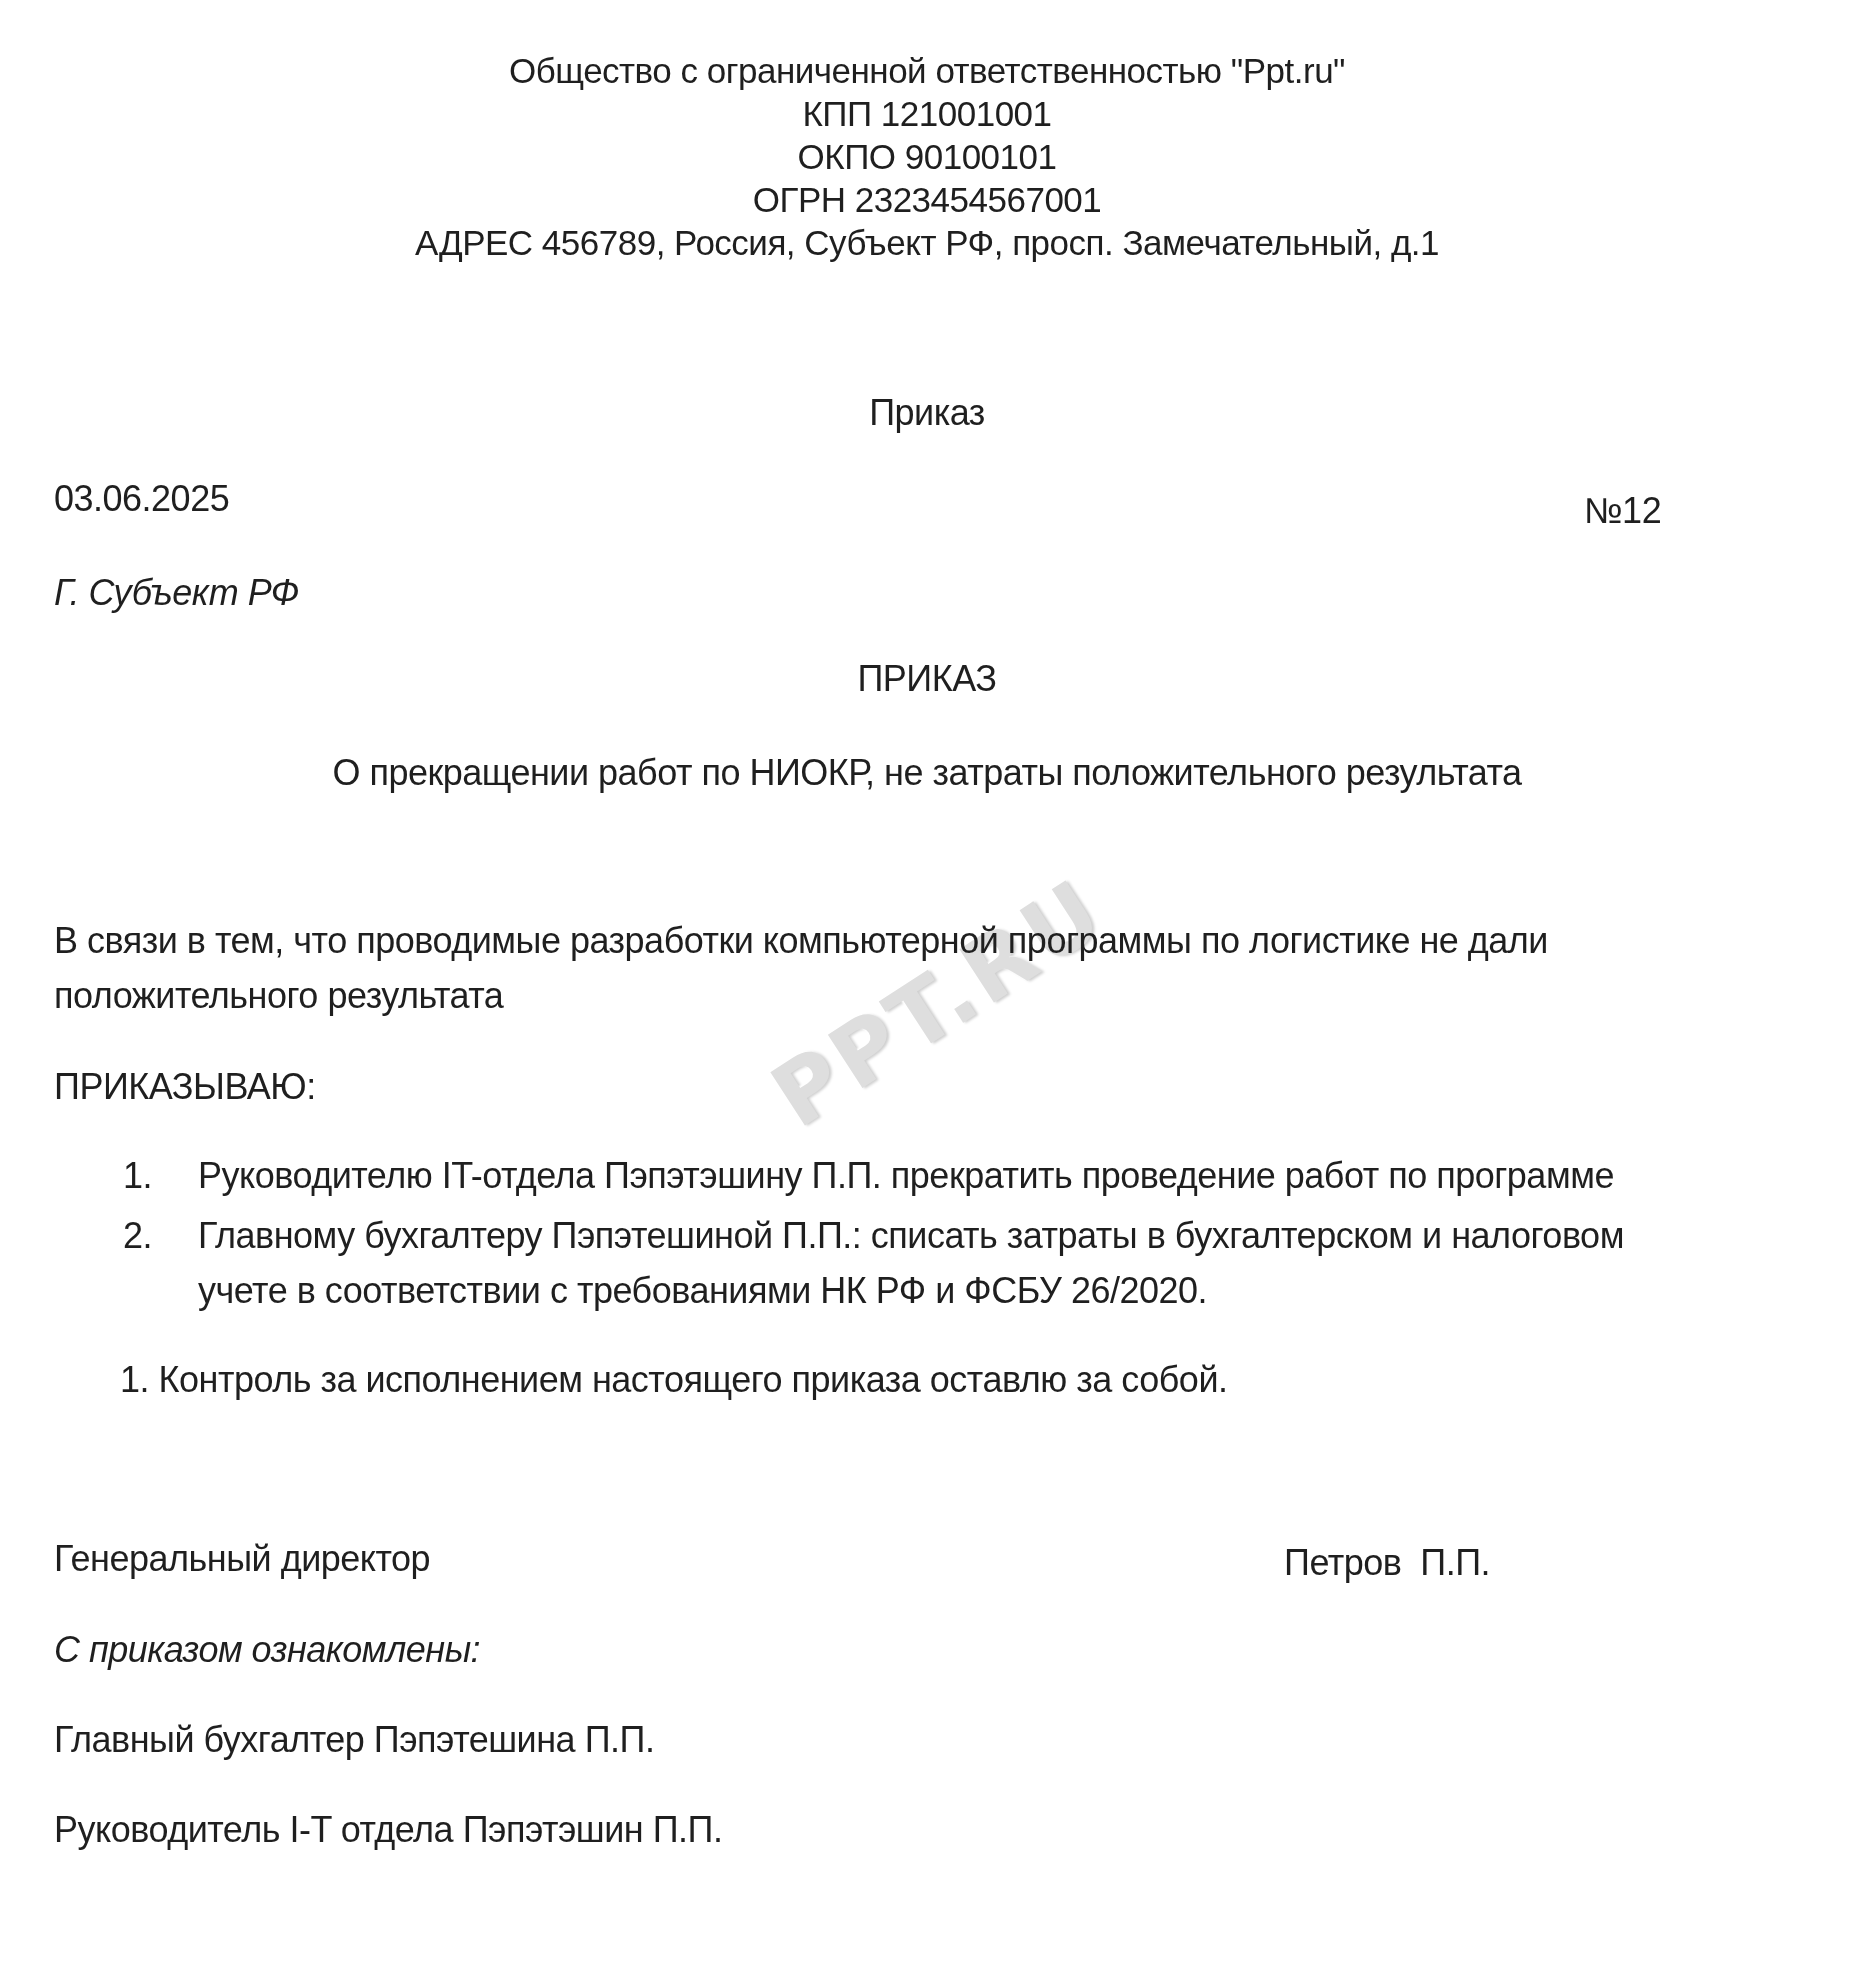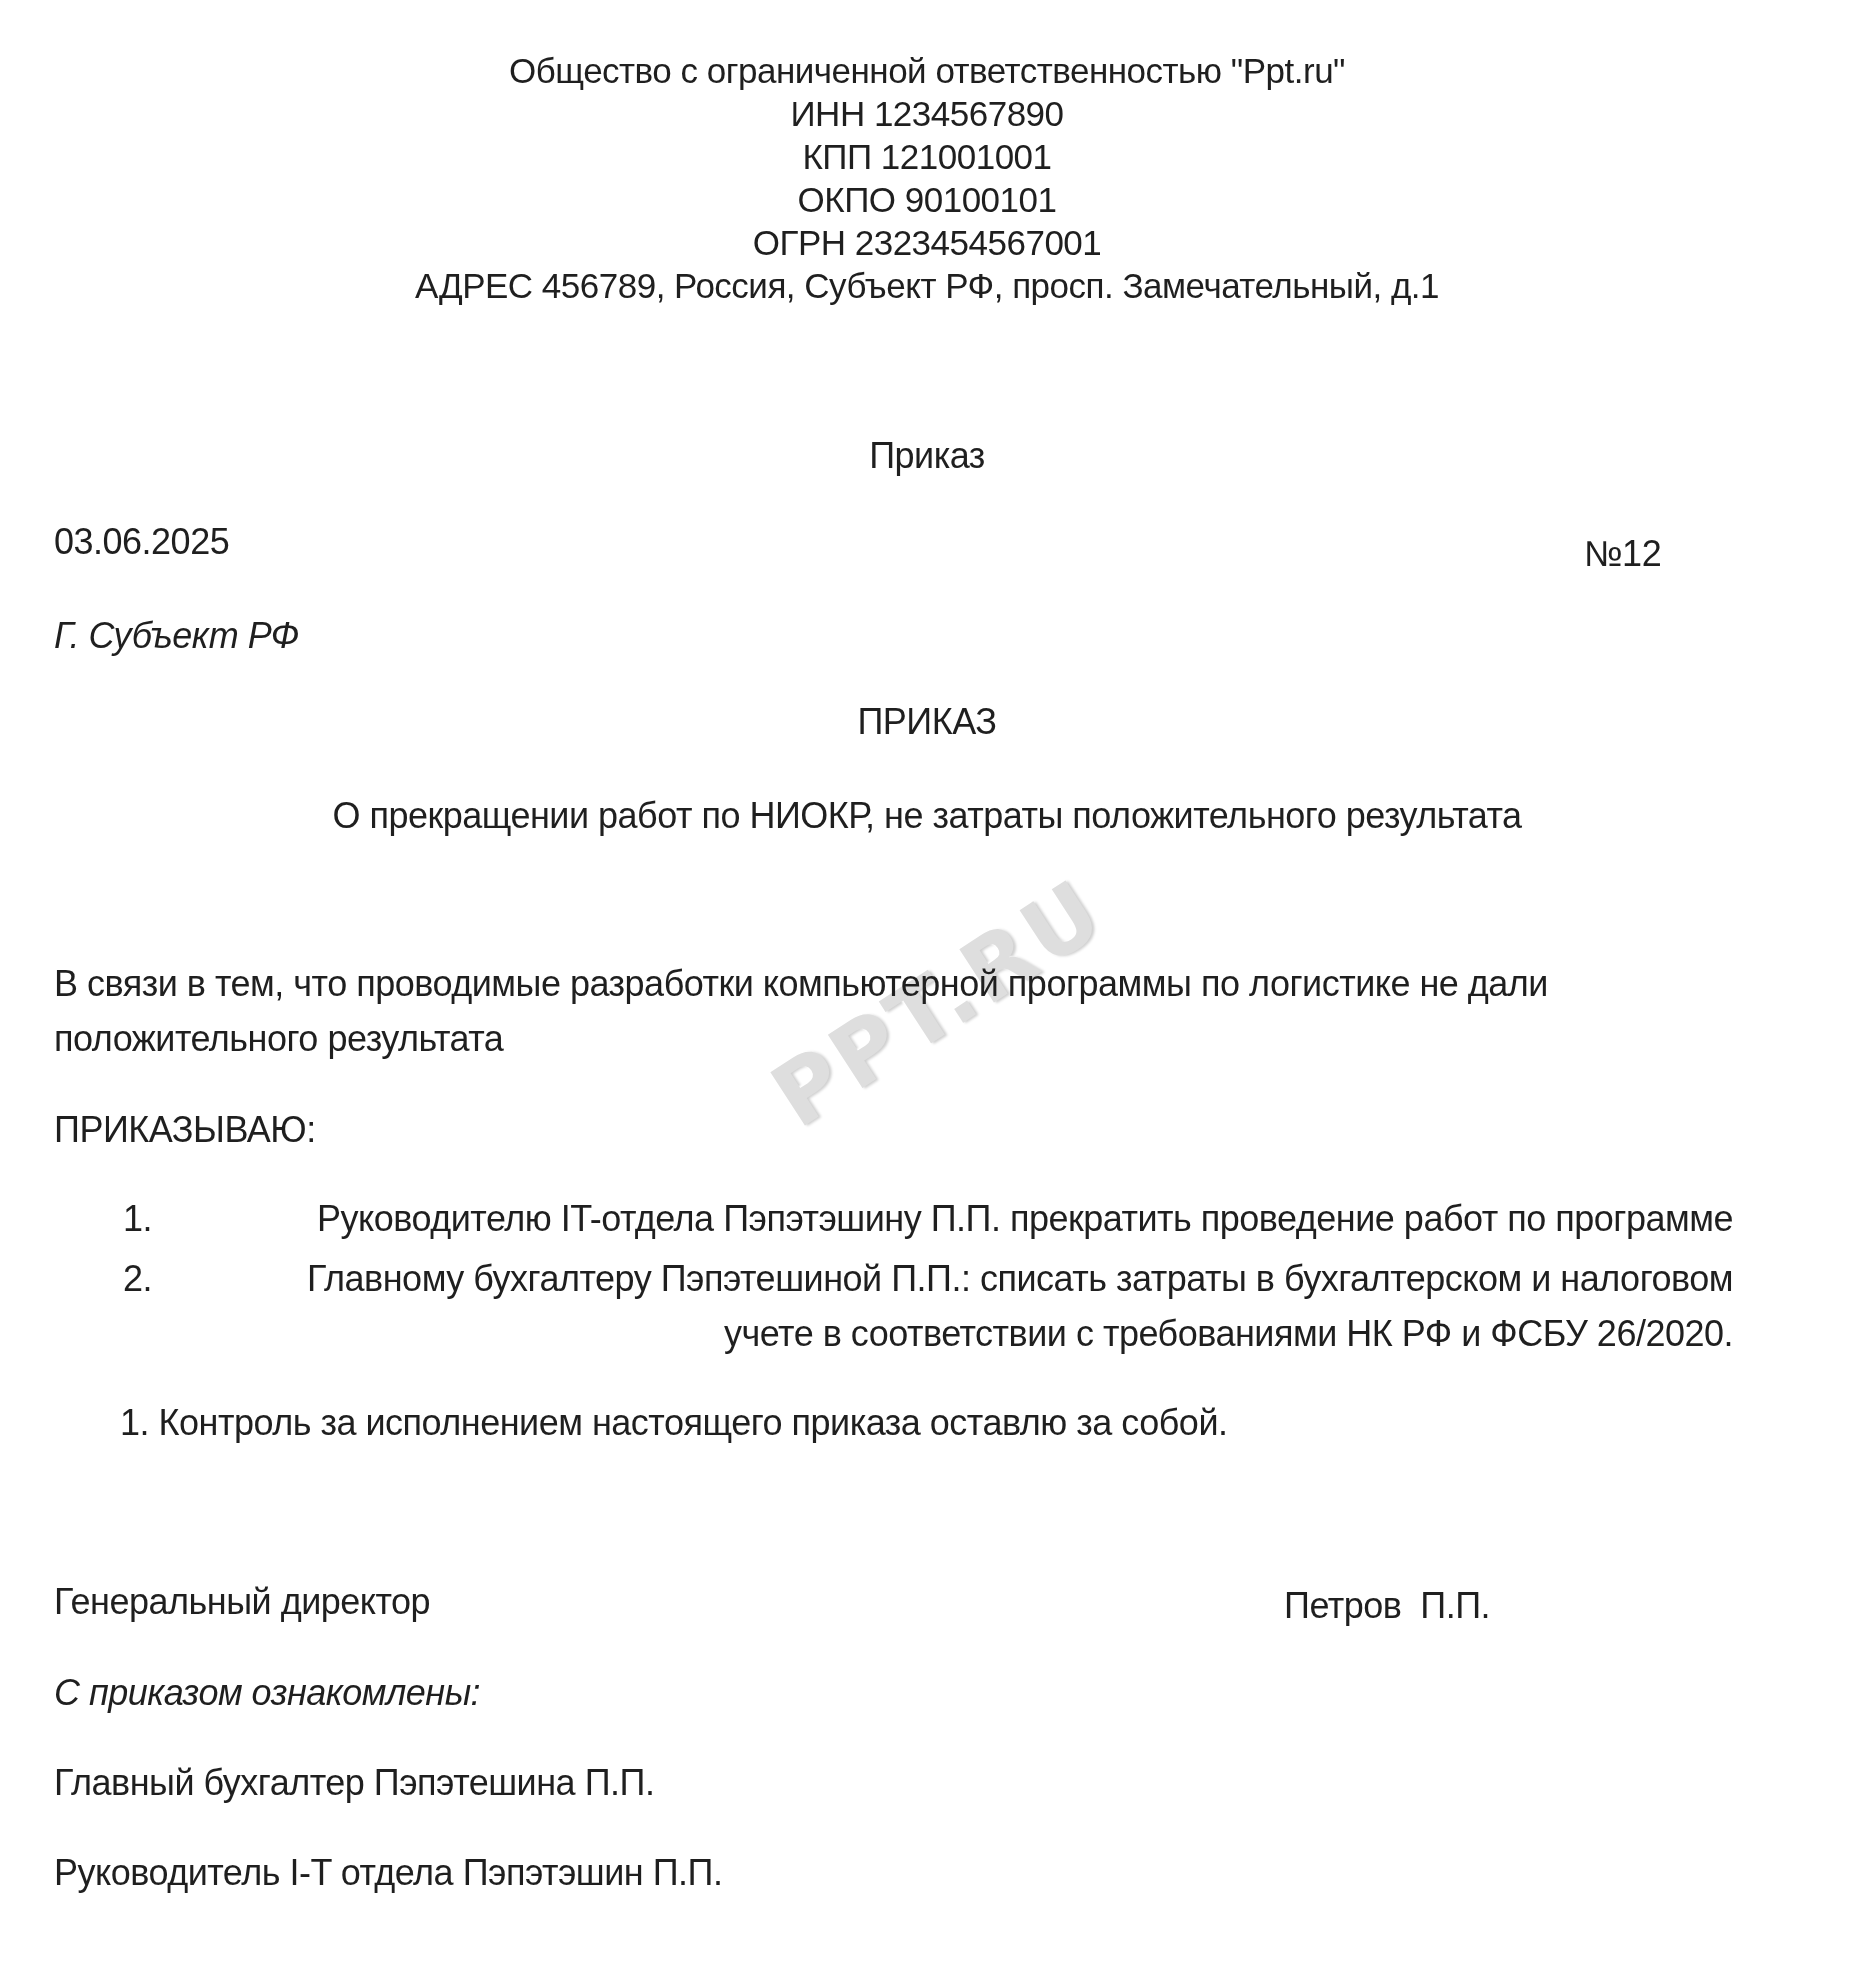--- a/index.html
+++ b/index.html
@@ -22,21 +22,21 @@
   .meta-row{position:relative;margin-top:31px;line-height:55px;}
   .doc-number{position:absolute;left:1530px;top:12px;}
   .city{margin-top:39px;line-height:55px;font-style:italic;}
   .title-caps{text-align:center;margin-top:31px;line-height:55px;}
   .subject{text-align:center;margin-top:39px;line-height:55px;}
   .preamble{margin-top:113px;line-height:55px;}
   .order-verb{margin-top:36px;line-height:55px;}
   .order-list{margin-top:34px;}
   .order-item{display:flex;line-height:55px;margin-bottom:4.7px;}
   .order-num{flex:none;width:75px;margin-left:69px;}
-  .order-item-text{flex:1;max-width:1535px;text-align:right;}
+  .order-item-text{flex:1;max-width:1535px;}
   .control-item{margin-top:34px;margin-left:66px;line-height:55px;}
   .sig-row{position:relative;margin-top:124px;line-height:55px;}
   .sig-name{position:absolute;left:1230px;top:4px;white-space:pre;}
   .ack-label{margin-top:36px;line-height:55px;font-style:italic;}
   .ack-line{margin-top:35px;line-height:55px;}
   .watermark{
     position:absolute;left:753px;top:956px;width:358px;
     text-align:center;
     transform:rotate(-33deg);
     font-family:"DejaVu Sans",sans-serif;
@@ -53,21 +53,20 @@
 <body>
 
 <div class="page">
 
   <div class="watermark">PPT.RU</div>
 
   <div class="content">
 
     <div class="hdr">
       <div>Общество с ограниченной ответственностью "Ppt.ru"</div>
-      <div>ИНН 1234567890</div>
       <div>КПП 121001001</div>
       <div>ОКПО 90100101</div>
       <div>ОГРН 2323454567001</div>
       <div>АДРЕС 456789, Россия, Субъект РФ, просп. Замечательный,  д.1</div>
     </div>
 
     <div class="title-small">Приказ</div>
 
     <div class="meta-row">
       <span>03.06.2025</span>

